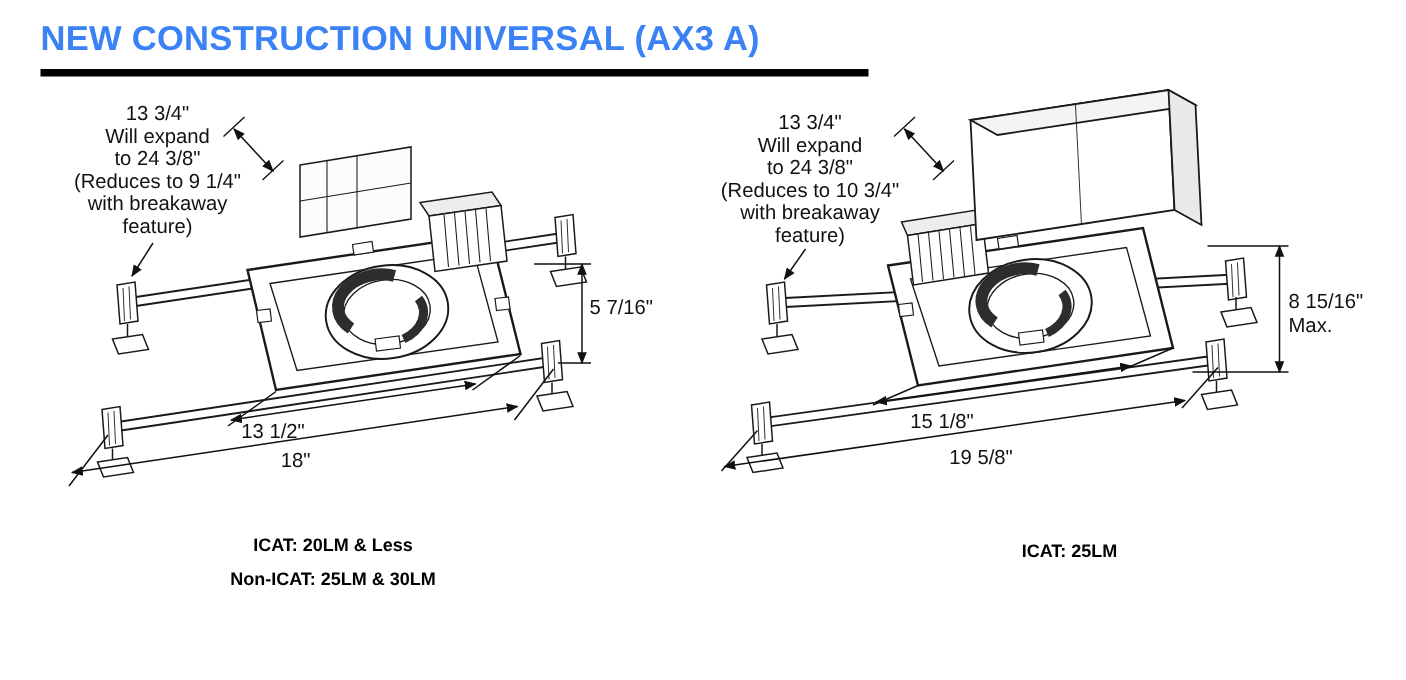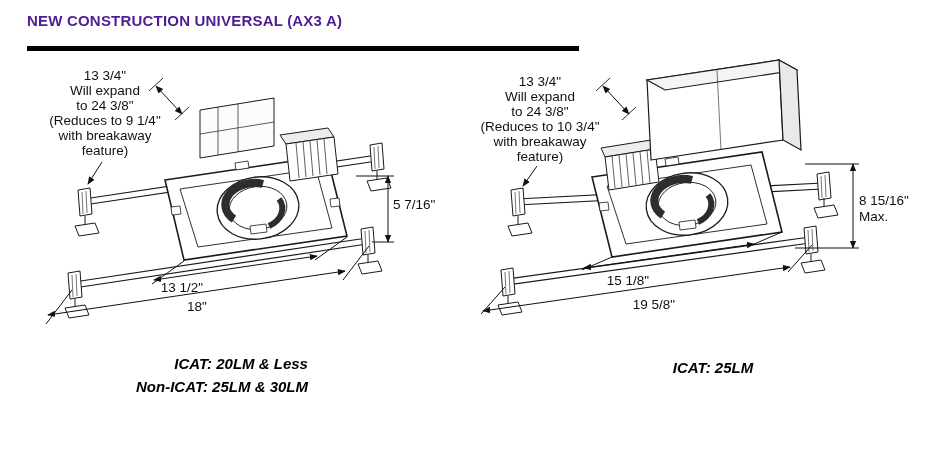--- a/index.html
+++ b/index.html
@@ -1,27 +1,27 @@
 <!DOCTYPE html>
 <html><head>
 <meta charset="utf-8">
 <style>
   html,body{margin:0;padding:0;background:#fff;}
   .page{position:relative;width:937px;height:453px;background:#ffffff;
         font-family:"Liberation Sans",sans-serif;color:#111;overflow:hidden;}
-  .title{position:absolute;left:27px;top:12px;font-size:15px;font-weight:bold;
-         letter-spacing:.2px;color:#4c1d95;white-space:nowrap;}
+  .title{position:absolute;left:27px;top:12px;font-size:23px;font-weight:bold;
+         letter-spacing:.2px;color:#3b82f6;white-space:nowrap;}
   .title-rule{position:absolute;left:27px;top:46px;width:552px;height:5px;background:#000;}
   .fig-svg{position:absolute;}
   .note{position:absolute;text-align:center;font-size:13.5px;line-height:15px;
         white-space:pre-line;transform:translateX(-50%);}
   .dim{position:absolute;font-size:13.5px;line-height:16px;white-space:pre-line;}
   .dim-center{transform:translateX(-50%);text-align:center;}
-  .caption{position:absolute;font-weight:bold;font-size:15px;line-height:23px;
-           text-align:right;white-space:pre-line;transform:translateX(-50%);color:#000;font-style:italic;}
+  .caption{position:absolute;font-weight:bold;font-size:12px;line-height:23px;
+           text-align:center;white-space:pre-line;transform:translateX(-50%);color:#000;}
 </style>
 </head>
 <body>
 
 <div class="page">
 
   <div class="title">NEW CONSTRUCTION UNIVERSAL (AX3 A)</div>
   <div class="title-rule"></div>
 
   <svg class="fig-svg" style="left:22px;top:58px;" width="430" height="300" viewBox="0 0 430 300">

